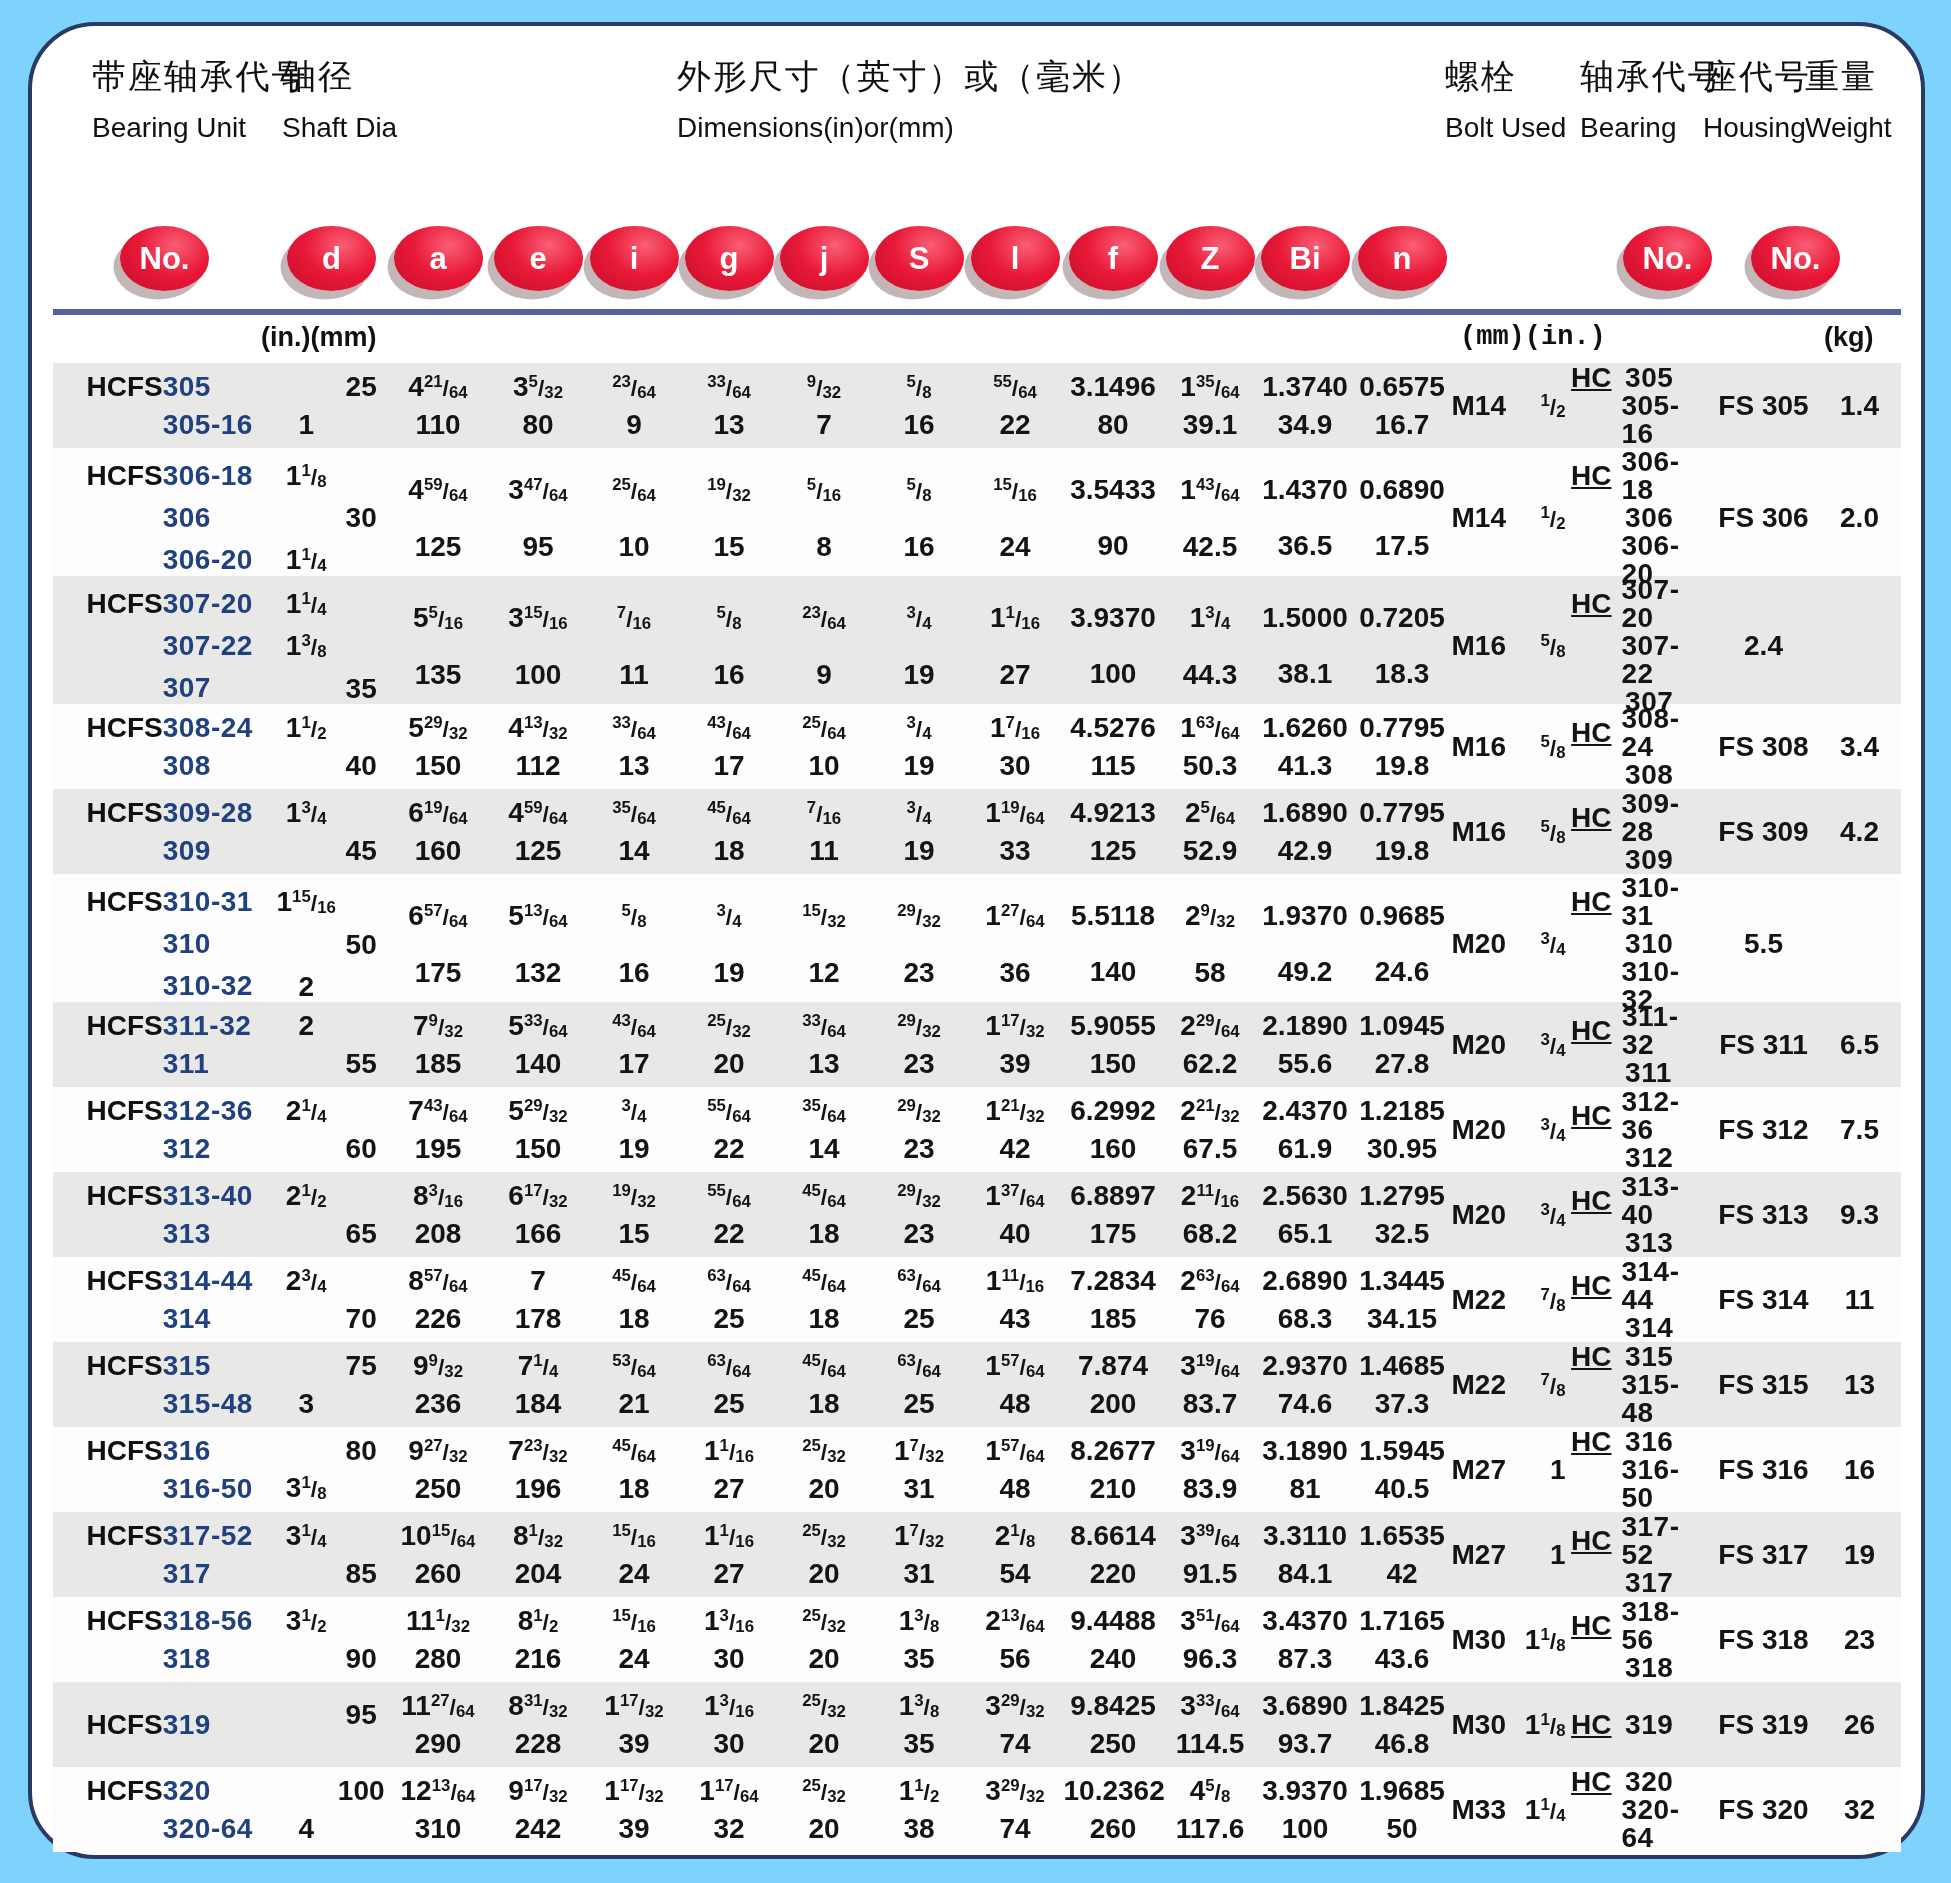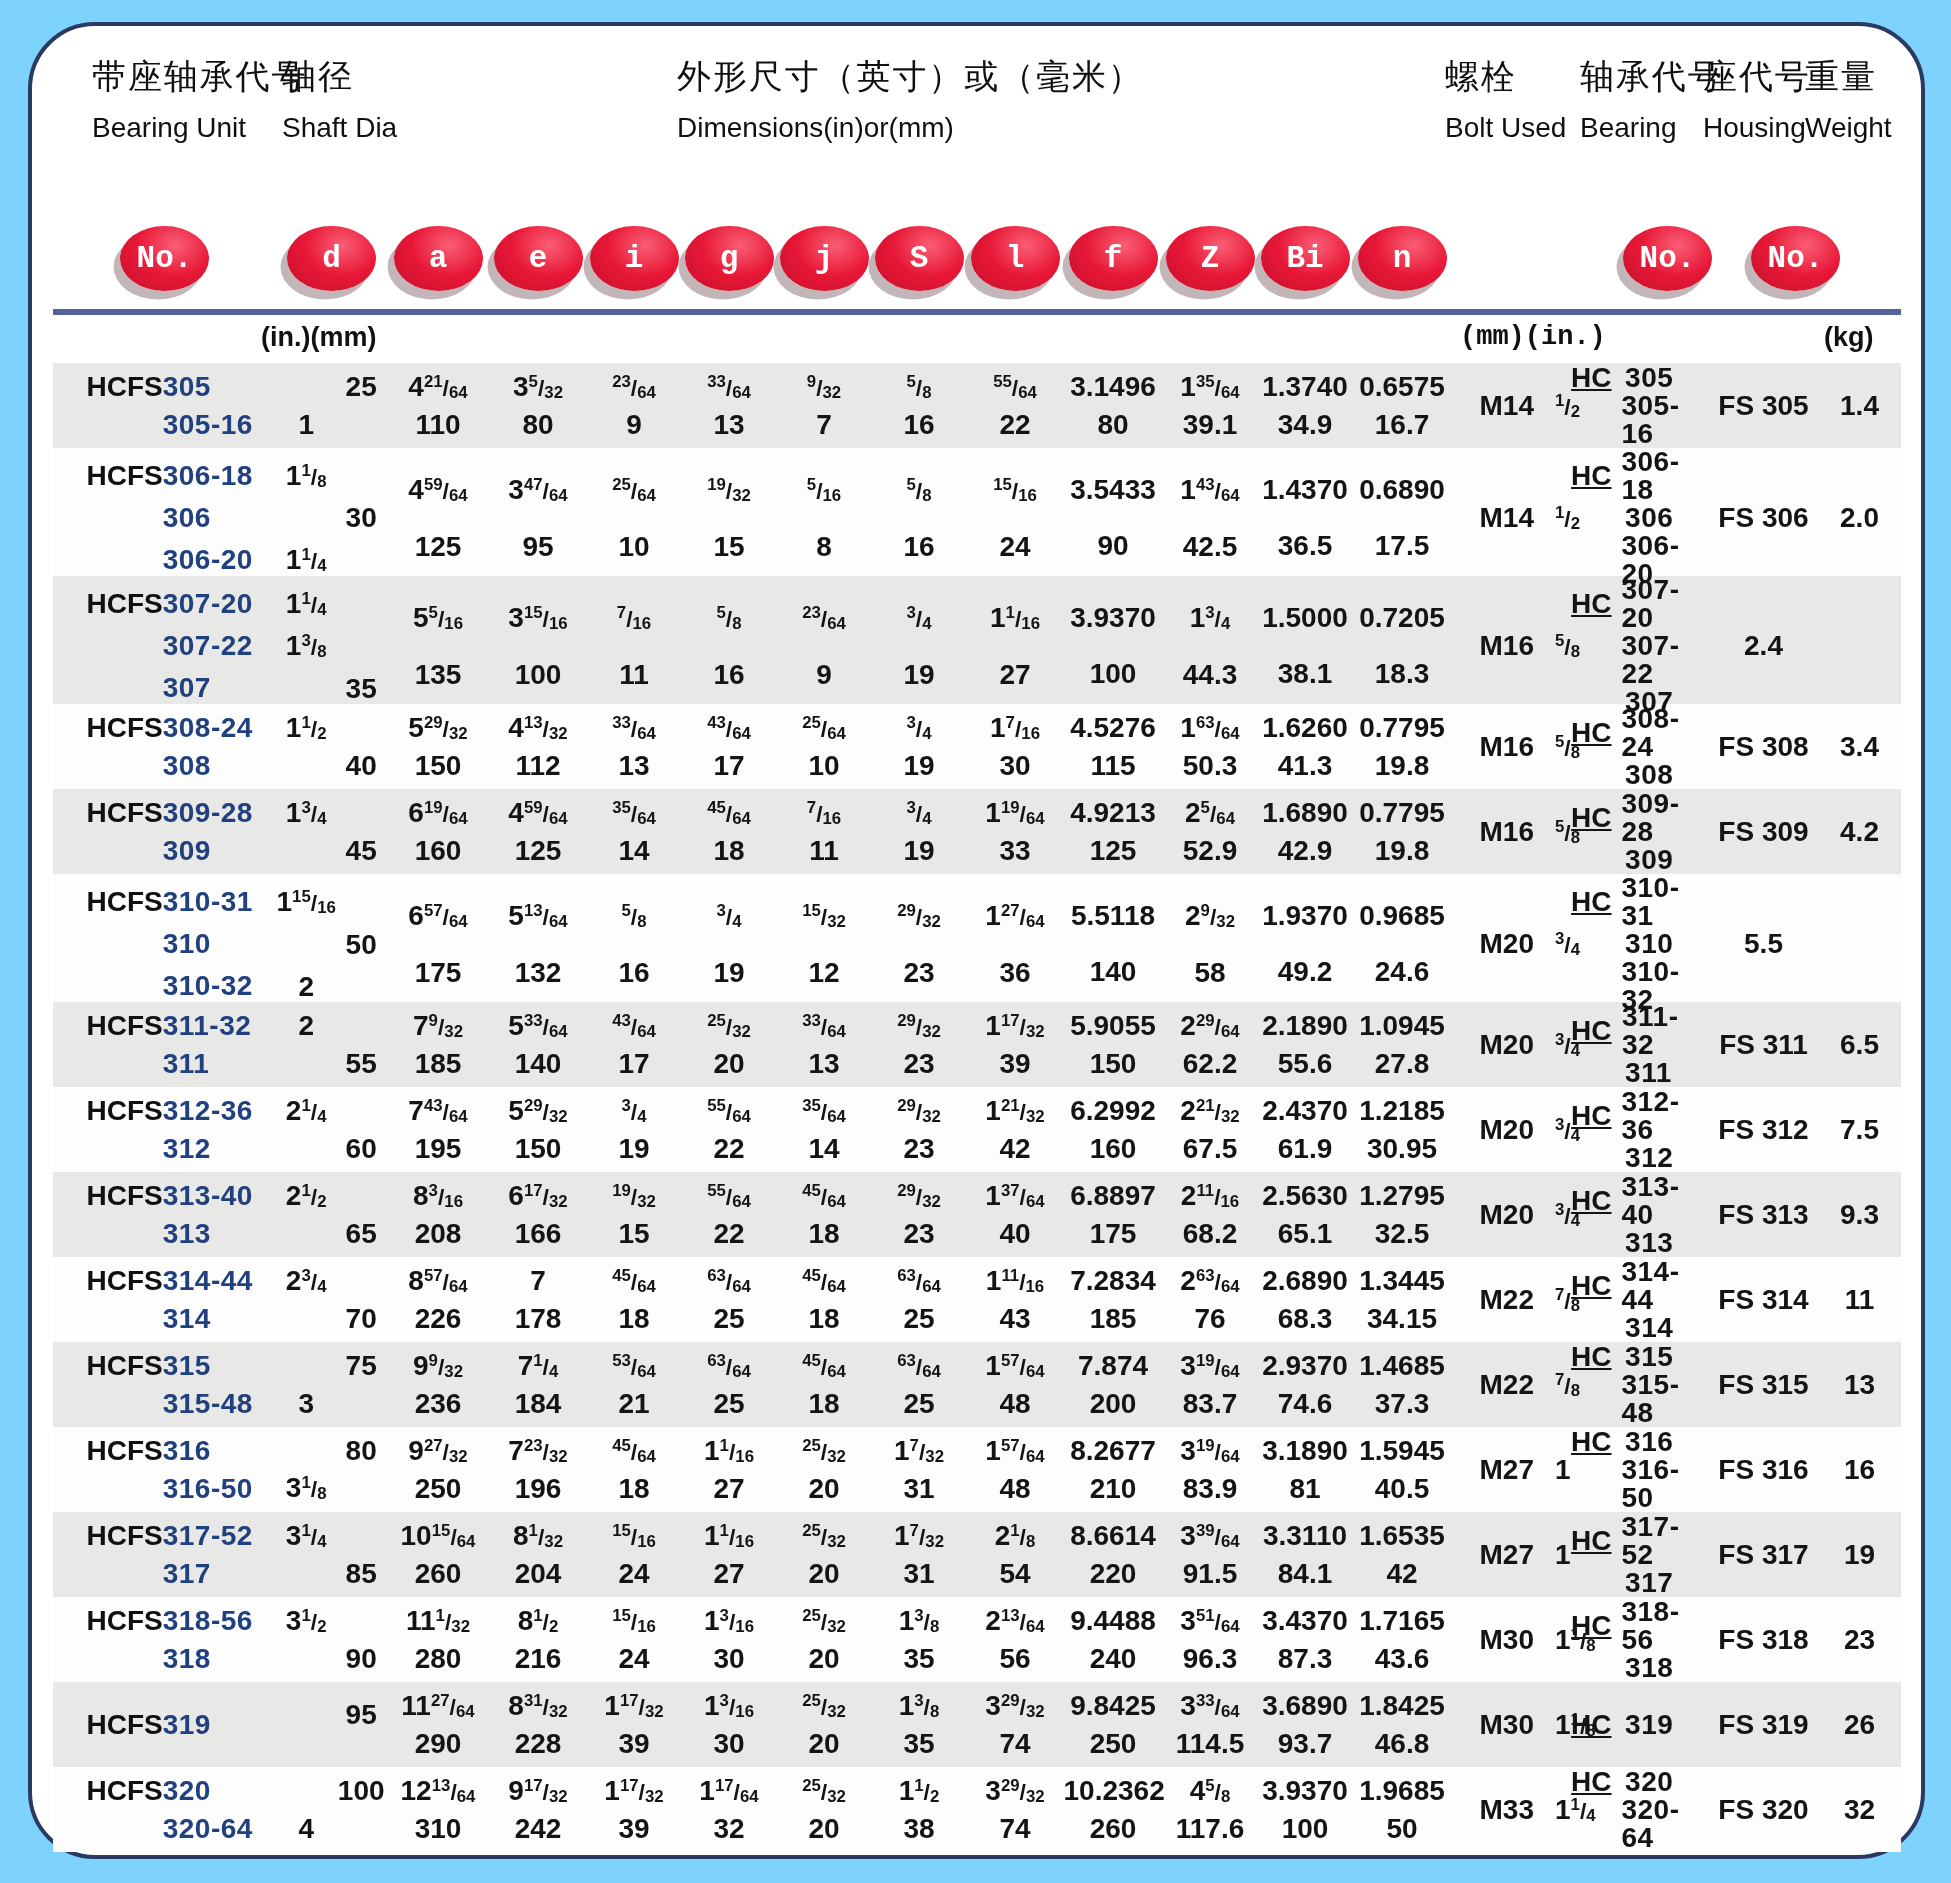--- a/index.html
+++ b/index.html
@@ -9,21 +9,21 @@
          border:4.7px solid #2a3a63;border-radius:67px;background:#fff;}
   
   .hdr{position:absolute;top:28px;white-space:nowrap;}
   .hdr .zh{font-size:34px;letter-spacing:1.9px;color:#101010;}
   .hdr .en{font-size:28px;margin-top:11.2px;color:#101010;}
   .h1{left:60px}.h2{left:250px}.h3{left:645px}.h4{left:1413px}.h5{left:1548px}.h6{left:1671px}.h7{left:1773px}
   
   .grid{display:grid;grid-template-columns:224px 110px 103px 97px 95px 95px 95px 95px 97px 99px 95px 95px 99px 114px 140px 116px 76px;
         margin:0 20.5px;}
   
-  .ovals{position:absolute;top:196px;left:0;right:0;font-family:Liberation Mono, monospace;}
+  .ovals{position:absolute;top:196px;left:0;right:0;}
   .ocell{display:flex;justify-content:center;align-items:center;height:73px;}
   .oval{width:89px;height:65px;border-radius:50%;
         background:radial-gradient(ellipse at 62% 30%, #fa5e75 0%, #e81837 48%, #c30f2c 100%);
         color:#fff;font-weight:bold;font-size:31px;display:flex;align-items:center;justify-content:center;
         box-shadow:-6.5px 8.4px 0 rgba(96,62,72,0.38);}
   .oval.shift{transform:translateX(32px);}
   
   .rule{position:absolute;top:283px;left:20.5px;right:20.5px;height:5.6px;background:#56629c;}
   .units{position:absolute;top:296px;left:0;right:0;height:39px;font-weight:bold;font-size:27px;color:#111;}
   .u-d{position:absolute;left:229px;}
@@ -35,21 +35,21 @@
   .row.r3{height:128px;}
   .row.gray{background:#e8e8e6;}
   .row.white{background:#fdfdfd;}
   .cell{display:flex;flex-direction:column;justify-content:space-evenly;height:100%;overflow:visible;}
   .uline,.hline,.dline{display:flex;align-items:center;line-height:1;}
   .uline .prefix{display:inline-block;width:99px;text-align:right;color:#101010;padding-left:11.2px;}
   .uline .model{color:#21407f;letter-spacing:0.5px;}
   .dline .din{width:54%;text-align:center;}
   .dline .dmm{width:46%;text-align:center;}
   .dim .tin,.dim .tmm{text-align:center;line-height:1;}
-  .bolt .bline{display:flex;justify-content:flex-start;align-items:center;gap:21px;margin-left:28px;}
+  .bolt .bline{display:flex;justify-content:space-between;align-items:center;gap:15px;}
   .hc .hline .hprefix{display:inline-block;width:54px;text-align:left;padding-left:5.6px;text-decoration:underline;}
   .hc .hline .hmodel{letter-spacing:0.5px;}
   .fs,.wt{justify-content:center;text-align:center;line-height:1;}
   
   sup{font-size:0.60em;vertical-align:0.55em;}
   sub{font-size:0.60em;vertical-align:-0.12em;}
   .sl{font-size:0.82em;}
   .fr{white-space:nowrap;}
 </style>
 </head>

